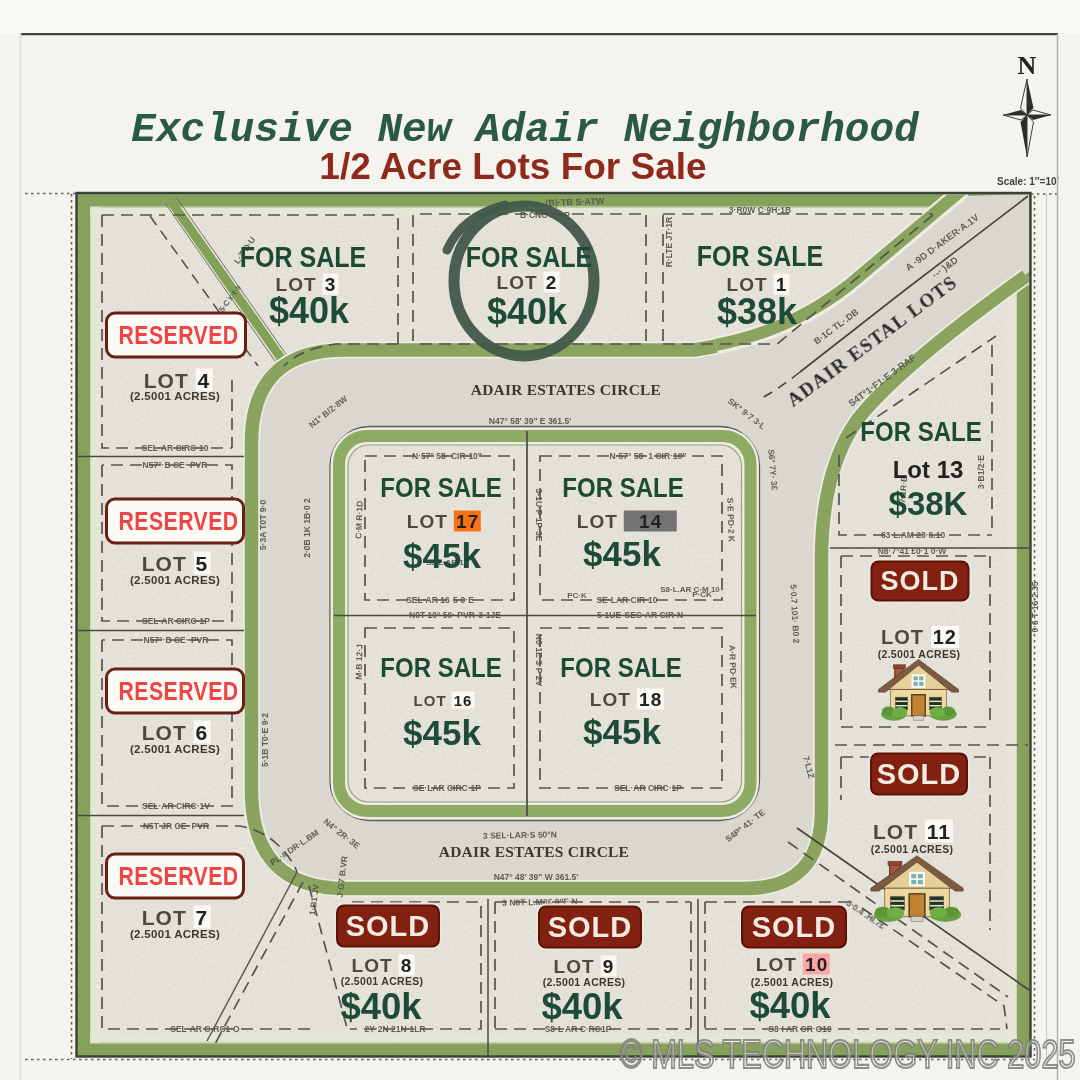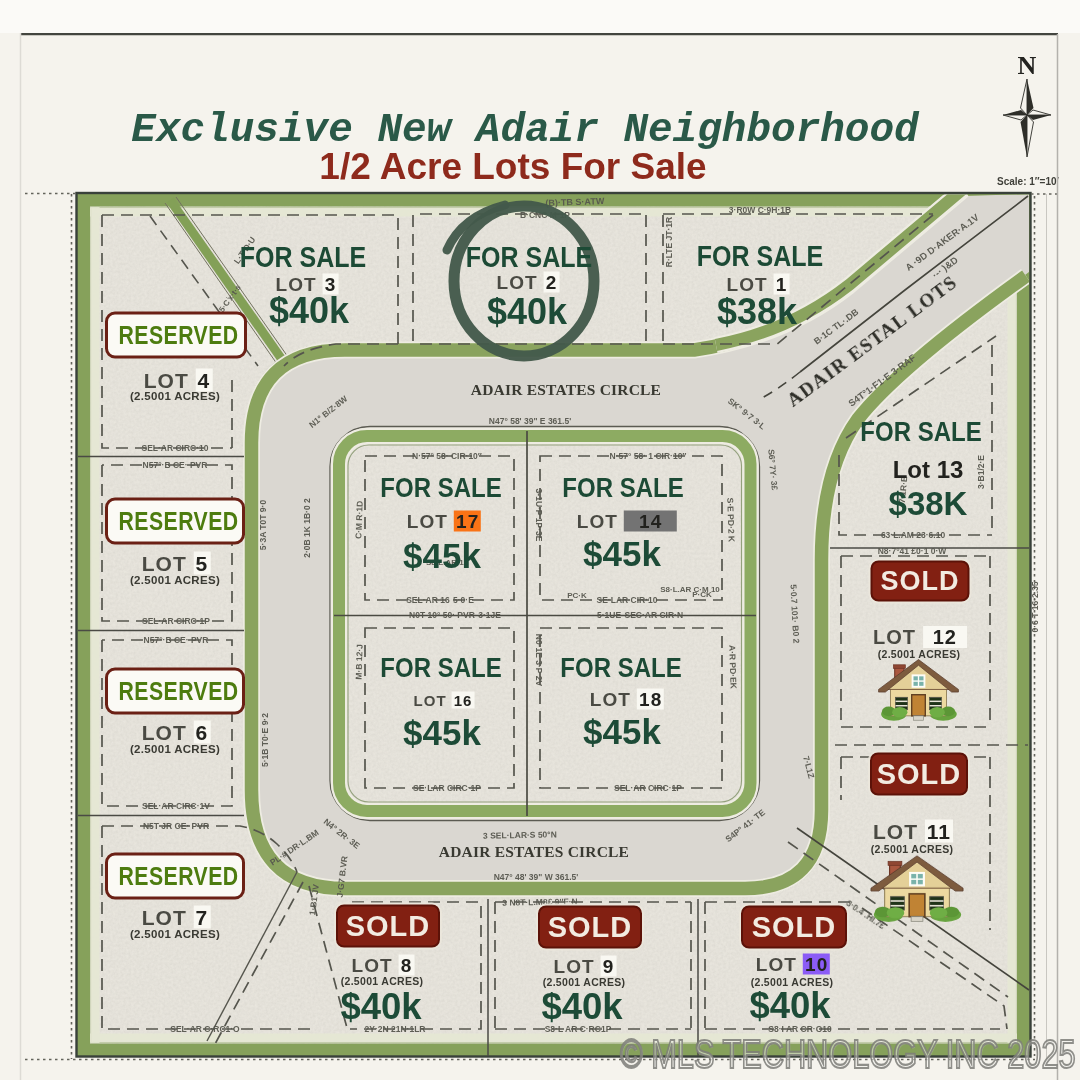--- a/index.html
+++ b/index.html
@@ -4,21 +4,21 @@
 html,body{margin:0;padding:0}
 #page{position:relative;width:1080px;height:1080px;background:#f5f3ed;
   font-family:"Liberation Sans",sans-serif;overflow:hidden}
 .t{position:absolute;transform:translate(-50%,-50%);white-space:nowrap;line-height:1}
 .fs{font-weight:bold;color:#1c4a35;font-size:25px;letter-spacing:0;transform:translate(-50%,-50%) scaleY(1.16)}
 .fsb{font-weight:bold;color:#1c4a35;font-size:24px;letter-spacing:0;transform:translate(-50%,-50%) scaleY(1.16)}
 .lot{font-weight:bold;color:#22221e;font-size:20px;letter-spacing:1px}
 .price{font-weight:bold;color:#1d4b37;font-size:36px}
 .acres{font-weight:bold;color:#3a3a33;font-size:11.5px;letter-spacing:.3px}
 .res{position:absolute;transform:translate(-50%,-50%);background:#fbfaf5;border:3.5px solid #6b2015;
-  border-radius:10px;color:#4d7c0f;font-weight:bold;font-size:25px;letter-spacing:.5px;
+  border-radius:10px;color:#ef4444;font-weight:bold;font-size:25px;letter-spacing:.5px;
   padding:6px 0;text-align:center}
 .sx{display:inline-block;transform:scaleX(0.85)}
 .sold{position:absolute;transform:translate(-50%,-50%);background:#822012;border:2px solid #5c1208;
   border-radius:8px;color:#f2ebe1;font-weight:bold;font-size:29px;letter-spacing:1px;
   padding:3px 0;text-align:center;box-shadow:0 0 0 2px rgba(235,231,220,.9)}
 .hdr1{font-family:"Liberation Serif",serif;font-weight:bold;color:#1d4936;font-size:63px;letter-spacing:2px}
 .hdr2{font-family:Liberation Mono, monospace;font-style:italic;font-weight:bold;color:#2a5948;font-size:41px}
 .hdr3{font-weight:bold;color:#8e2a1c;font-size:37px}
 .wm{position:absolute;color:rgba(232,232,226,0.28);font-size:41px;white-space:nowrap;line-height:1;
   transform:scaleX(0.75);transform-origin:0 0;-webkit-text-stroke:2.1px rgba(125,125,120,0.85);
@@ -335,27 +335,27 @@
 <div class="t price" style="left:381px;top:1007px;font-size:36.5px">$40k</div>
 
 <div class="sold" style="left:590px;top:927px;width:100px">SOLD</div>
 
 <div class="t lot" style="left:585px;top:966px;font-size:19px"><span style="color:#4a4a43">LOT</span> <span style="background:#f9f8f2;padding:0 2px">9</span></div>
 <div class="t acres" style="left:584px;top:982px;font-size:10.5px">(2.5001 ACRES)</div>
 <div class="t price" style="left:582px;top:1007px;font-size:36.5px">$40k</div>
 
 <div class="sold" style="left:794px;top:927px;width:102px">SOLD</div>
 
-<div class="t lot" style="left:793px;top:964px;font-size:19px"><span style="color:#4a4a43">LOT</span> <span style="background:#8b5cf6;padding:0 2px">10</span></div>
+<div class="t lot" style="left:793px;top:964px;font-size:19px"><span style="color:#4a4a43">LOT</span> <span style="background:#fca5a5;padding:0 2px">10</span></div>
 <div class="t acres" style="left:792px;top:982px;font-size:10.5px">(2.5001 ACRES)</div>
 <div class="t price" style="left:790px;top:1006px;font-size:36.5px">$40k</div>
 
 <div class="sold" style="left:920px;top:581px;width:95px;font-size:27px">SOLD</div>
 
-<div class="t lot" style="left:920px;top:637px;font-size:20px"><span style="color:#4a4a43">LOT</span> <span style="background:#f9f8f2;padding:0 10px">12</span></div>
+<div class="t lot" style="left:920px;top:637px;font-size:20px"><span style="color:#4a4a43">LOT</span> <span style="background:#f9f8f2;padding:0 2px">12</span></div>
 <div class="t acres" style="left:919px;top:654px;font-size:10.5px">(2.5001 ACRES)</div>
 
 <div class="sold" style="left:919px;top:774px;width:94px">SOLD</div>
 
 <div class="t lot" style="left:913px;top:831px;font-size:21px"><span style="color:#4a4a43">LOT</span> <span style="background:#f9f8f2;padding:0 2px">11</span></div>
 <div class="t acres" style="left:912px;top:849px;font-size:10.5px">(2.5001 ACRES)</div>
 
 <div class="wm" style="left:620px;top:1034px">© MLS TECHNOLOGY INC 2025</div>
 </div>
 </body></html>

